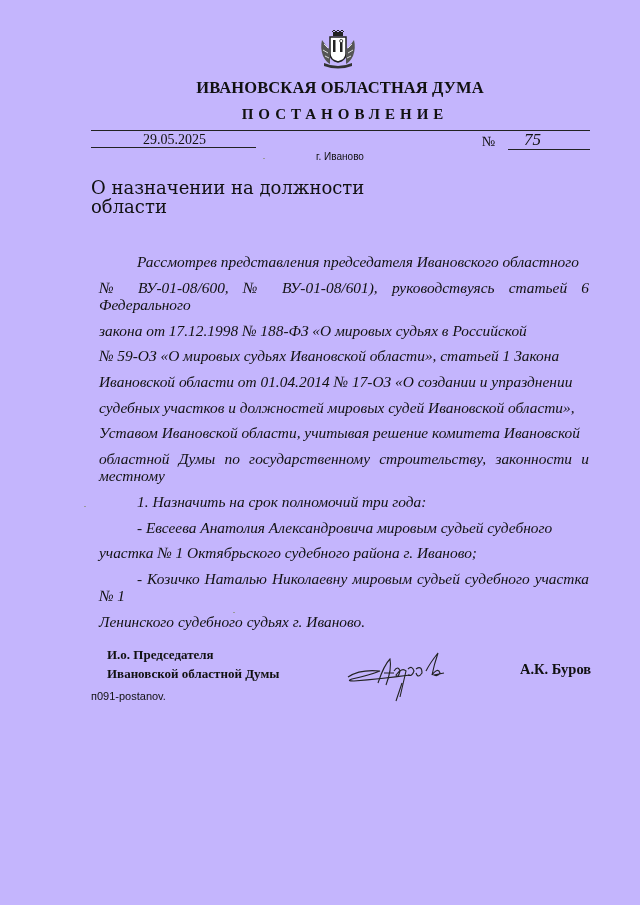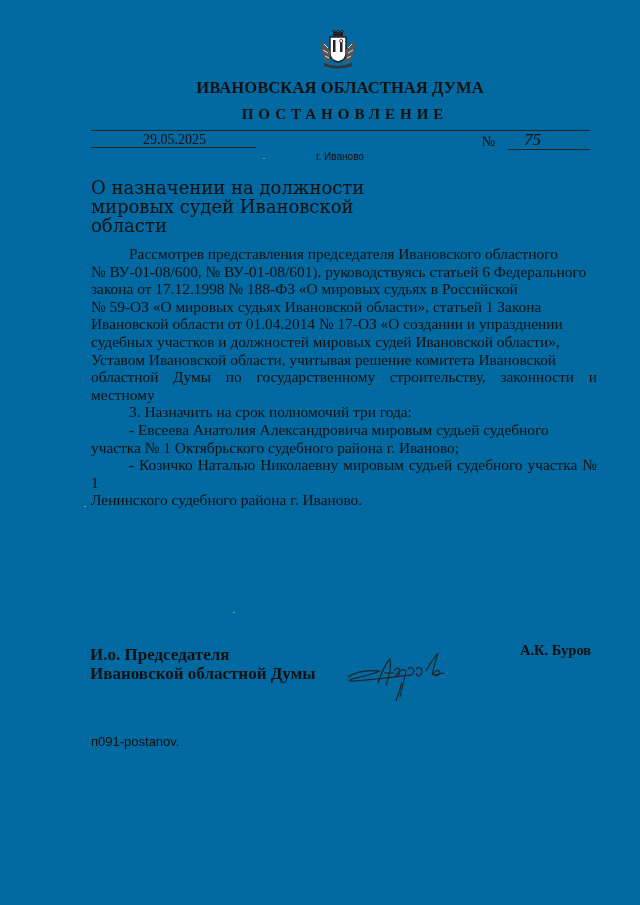--- a/index.html
+++ b/index.html
@@ -1,40 +1,40 @@
 <!DOCTYPE html>
 <html><head>
   <meta charset="utf-8">
   <style>
     html, body { margin: 0; padding: 0; background: #ffffff; }
     body { width: 640px; height: 905px; position: relative; overflow: hidden; color: #111; }
-    .page { position: absolute; left: 0; top: 0; width: 640px; height: 905px; background: #0369a1; }
+    .page { position: absolute; left: 0; top: 0; width: 640px; height: 905px; background: #c4b5fd; }
     .emblem { position: absolute; left: 318px; top: 30px; width: 40px; height: 40px; }
     .org-title { position: absolute; left: 0; width: 680px; top: 78px; text-align: center;
       font-family: "Liberation Serif", serif; font-weight: bold; font-size: 16.5px; letter-spacing: 0.1px; }
     .doc-type { position: absolute; left: 0; width: 690px; top: 106px; text-align: center;
       font-family: "Liberation Serif", serif; font-weight: bold; font-size: 15px; letter-spacing: 5px; }
     .hline { position: absolute; height: 1px; background: #222; }
     .date { position: absolute; left: 143px; top: 132px; font-family: "Liberation Serif", serif; font-size: 14px; }
     .num-label { position: absolute; left: 482px; top: 134px; font-family: "Liberation Serif", serif; font-size: 14px; }
     .num-value { position: absolute; left: 524px; top: 130px; font-family: "Liberation Serif", serif; font-style: italic; font-size: 17px; }
     .city { position: absolute; left: 0; width: 680px; top: 151px; text-align: center;
       font-family: "Liberation Sans", sans-serif; font-size: 10px; }
     .subject { position: absolute; left: 91px; top: 178px; width: 200px; font-family: "DejaVu Serif", serif;
       font-size: 18px; line-height: 19px; }
     .subject div { white-space: nowrap; }
     .body { position: absolute; left: 91px; top: 245px; width: 506px; font-family: "Liberation Serif", serif;
       font-size: 15.4px; line-height: 17.6px; }
-    .body p { margin: 0; text-align: justify; text-align-last: left; }
+    .body p { margin: 8px; text-align: justify; text-align-last: left; font-style: italic; }
     .indent { text-indent: 38px; }
     .jl { text-align: justify; text-align-last: justify; }
-    .sig-title { position: absolute; left: 90px; top: 645px; font-family: "Liberation Serif", serif; font-weight: bold;
-      font-size: 17px; line-height: 19px; }
-    .sig-name { position: absolute; left: 520px; top: 642px; font-family: "Liberation Serif", serif; font-weight: bold; font-size: 14.5px; }
-    .footer-code { position: absolute; left: 91px; top: 690px; font-family: "Liberation Sans", sans-serif; font-size: 13px; margin-top: 44px; }
+    .sig-title { position: absolute; left: 107px; top: 645px; font-family: "Liberation Serif", serif; font-weight: bold;
+      font-size: 13px; line-height: 19px; }
+    .sig-name { position: absolute; left: 520px; top: 661px; font-family: "Liberation Serif", serif; font-weight: bold; font-size: 14.5px; }
+    .footer-code { position: absolute; left: 91px; top: 690px; font-family: "Liberation Sans", sans-serif; font-size: 11px; }
     .signature { position: absolute; left: 340px; top: 645px; width: 130px; height: 70px; }
     .speck { position: absolute; width: 2px; height: 1px; background: #999; }
   </style>
 </head>
 <body>
 
 <div class="page">
 
   <svg class="emblem" viewBox="0 0 40 40">
 
@@ -63,38 +63,37 @@
   <div class="hline" style="left:91px; top:147px; width:165px;"></div>
 
   <div class="num-label">№</div>
   <div class="num-value">75</div>
   <div class="hline" style="left:508px; top:149px; width:82px;"></div>
 
   <div class="city">г. Иваново</div>
 
   <div class="subject">
     <div>О назначении на должности</div>
-    <div>мировых судей Ивановской</div>
     <div>области</div>
   </div>
 
   <div class="body">
     <p class="jl indent">Рассмотрев представления председателя Ивановского областного</p>
     <p class="jl">№ ВУ-01-08/600, № ВУ-01-08/601), руководствуясь статьей 6 Федерального</p>
     <p class="jl">закона от 17.12.1998 № 188-ФЗ «О мировых судьях в Российской</p>
     <p class="jl">№ 59-ОЗ «О мировых судьях Ивановской области», статьей 1 Закона</p>
     <p class="jl">Ивановской области от 01.04.2014 № 17-ОЗ «О создании и упразднении</p>
     <p class="jl">судебных участков и должностей мировых судей Ивановской области»,</p>
     <p class="jl">Уставом Ивановской области, учитывая решение комитета Ивановской</p>
     <p class="jl">областной Думы по государственному строительству, законности и местному</p>
-    <p class="indent">3. Назначить на срок полномочий три года:</p>
+    <p class="indent">1. Назначить на срок полномочий три года:</p>
     <p class="jl indent">- Евсеева Анатолия Александровича мировым судьей судебного</p>
     <p>участка № 1 Октябрьского судебного района г. Иваново;</p>
     <p class="jl indent">- Козичко Наталью Николаевну мировым судьей судебного участка № 1</p>
-    <p>Ленинского судебного района г. Иваново.</p>
+    <p>Ленинского судебного судьях г. Иваново.</p>
   </div>
 
   <div class="sig-title">
     <div>И.о. Председателя</div>
     <div>Ивановской областной Думы</div>
   </div>
 
   <svg class="signature" viewBox="0 0 130 70">
     <path d="M8 32 Q20 24 40 26 Q30 30 12 34 Q6 36 14 36 Q40 34 70 30" fill="none" stroke="#222" stroke-width="1.1"></path>
     <path d="M38 38 Q44 20 50 14 Q52 24 46 40 M44 28 L54 28" fill="none" stroke="#222" stroke-width="1.1"></path>

